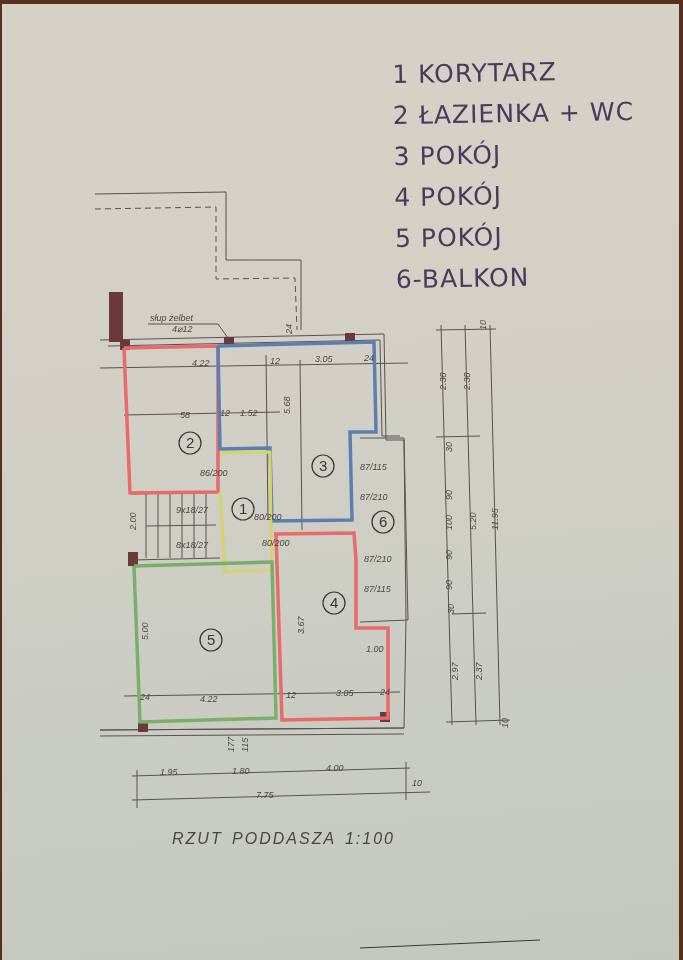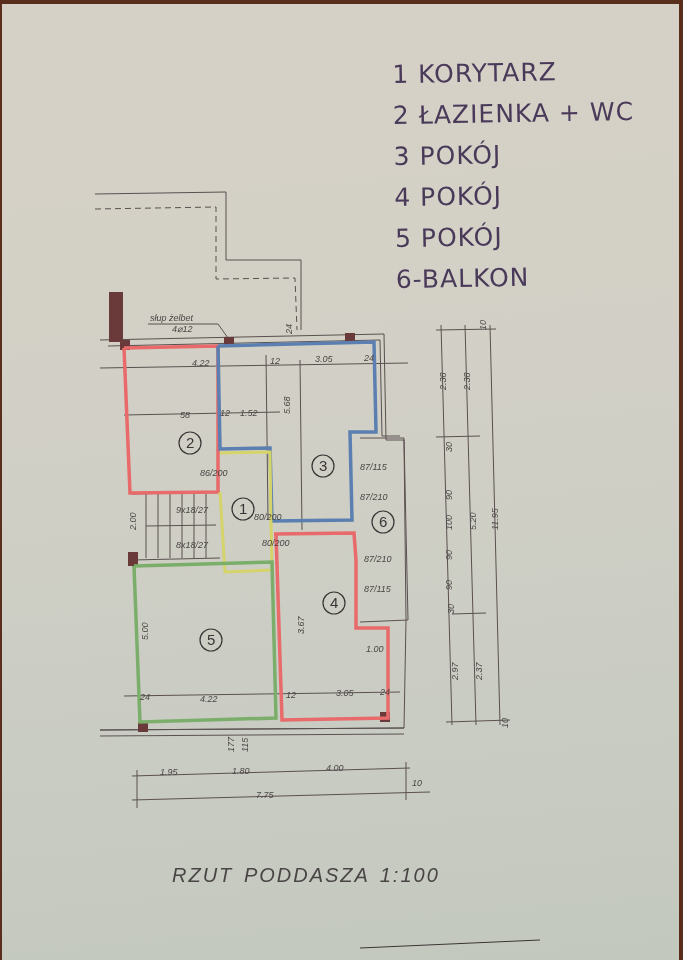--- a/index.html
+++ b/index.html
@@ -15,23 +15,23 @@
   .legend {
     position:absolute; left:394px; top:52px;
     font-family:"DejaVu Sans", sans-serif;
     color:#4a3a5a; font-size:25px; line-height:41px;
     letter-spacing:1px; transform:rotate(-1deg);
   }
   .legend div { white-space:nowrap; }
   svg.plan { position:absolute; left:0; top:0; }
   .dim { font-family:"Liberation Sans", sans-serif; font-style:italic; fill:#4a4545; font-size:9px; }
   .title {
-    position:absolute; left:172px; top:864px;
+    position:absolute; left:172px; top:830px;
     font-family:"Liberation Sans", sans-serif; font-style:italic;
-    font-size:20px; letter-spacing:2px; color:#4a4545;
+    font-size:16px; letter-spacing:2px; color:#4a4545;
     word-spacing:3px;
   }
   .room-num { font-family:"Liberation Sans", sans-serif; font-size:15px; fill:#3a3535; }
 </style>
 </head>
 <body>
 
 <div class="paper"></div>
 
 <div class="legend">

